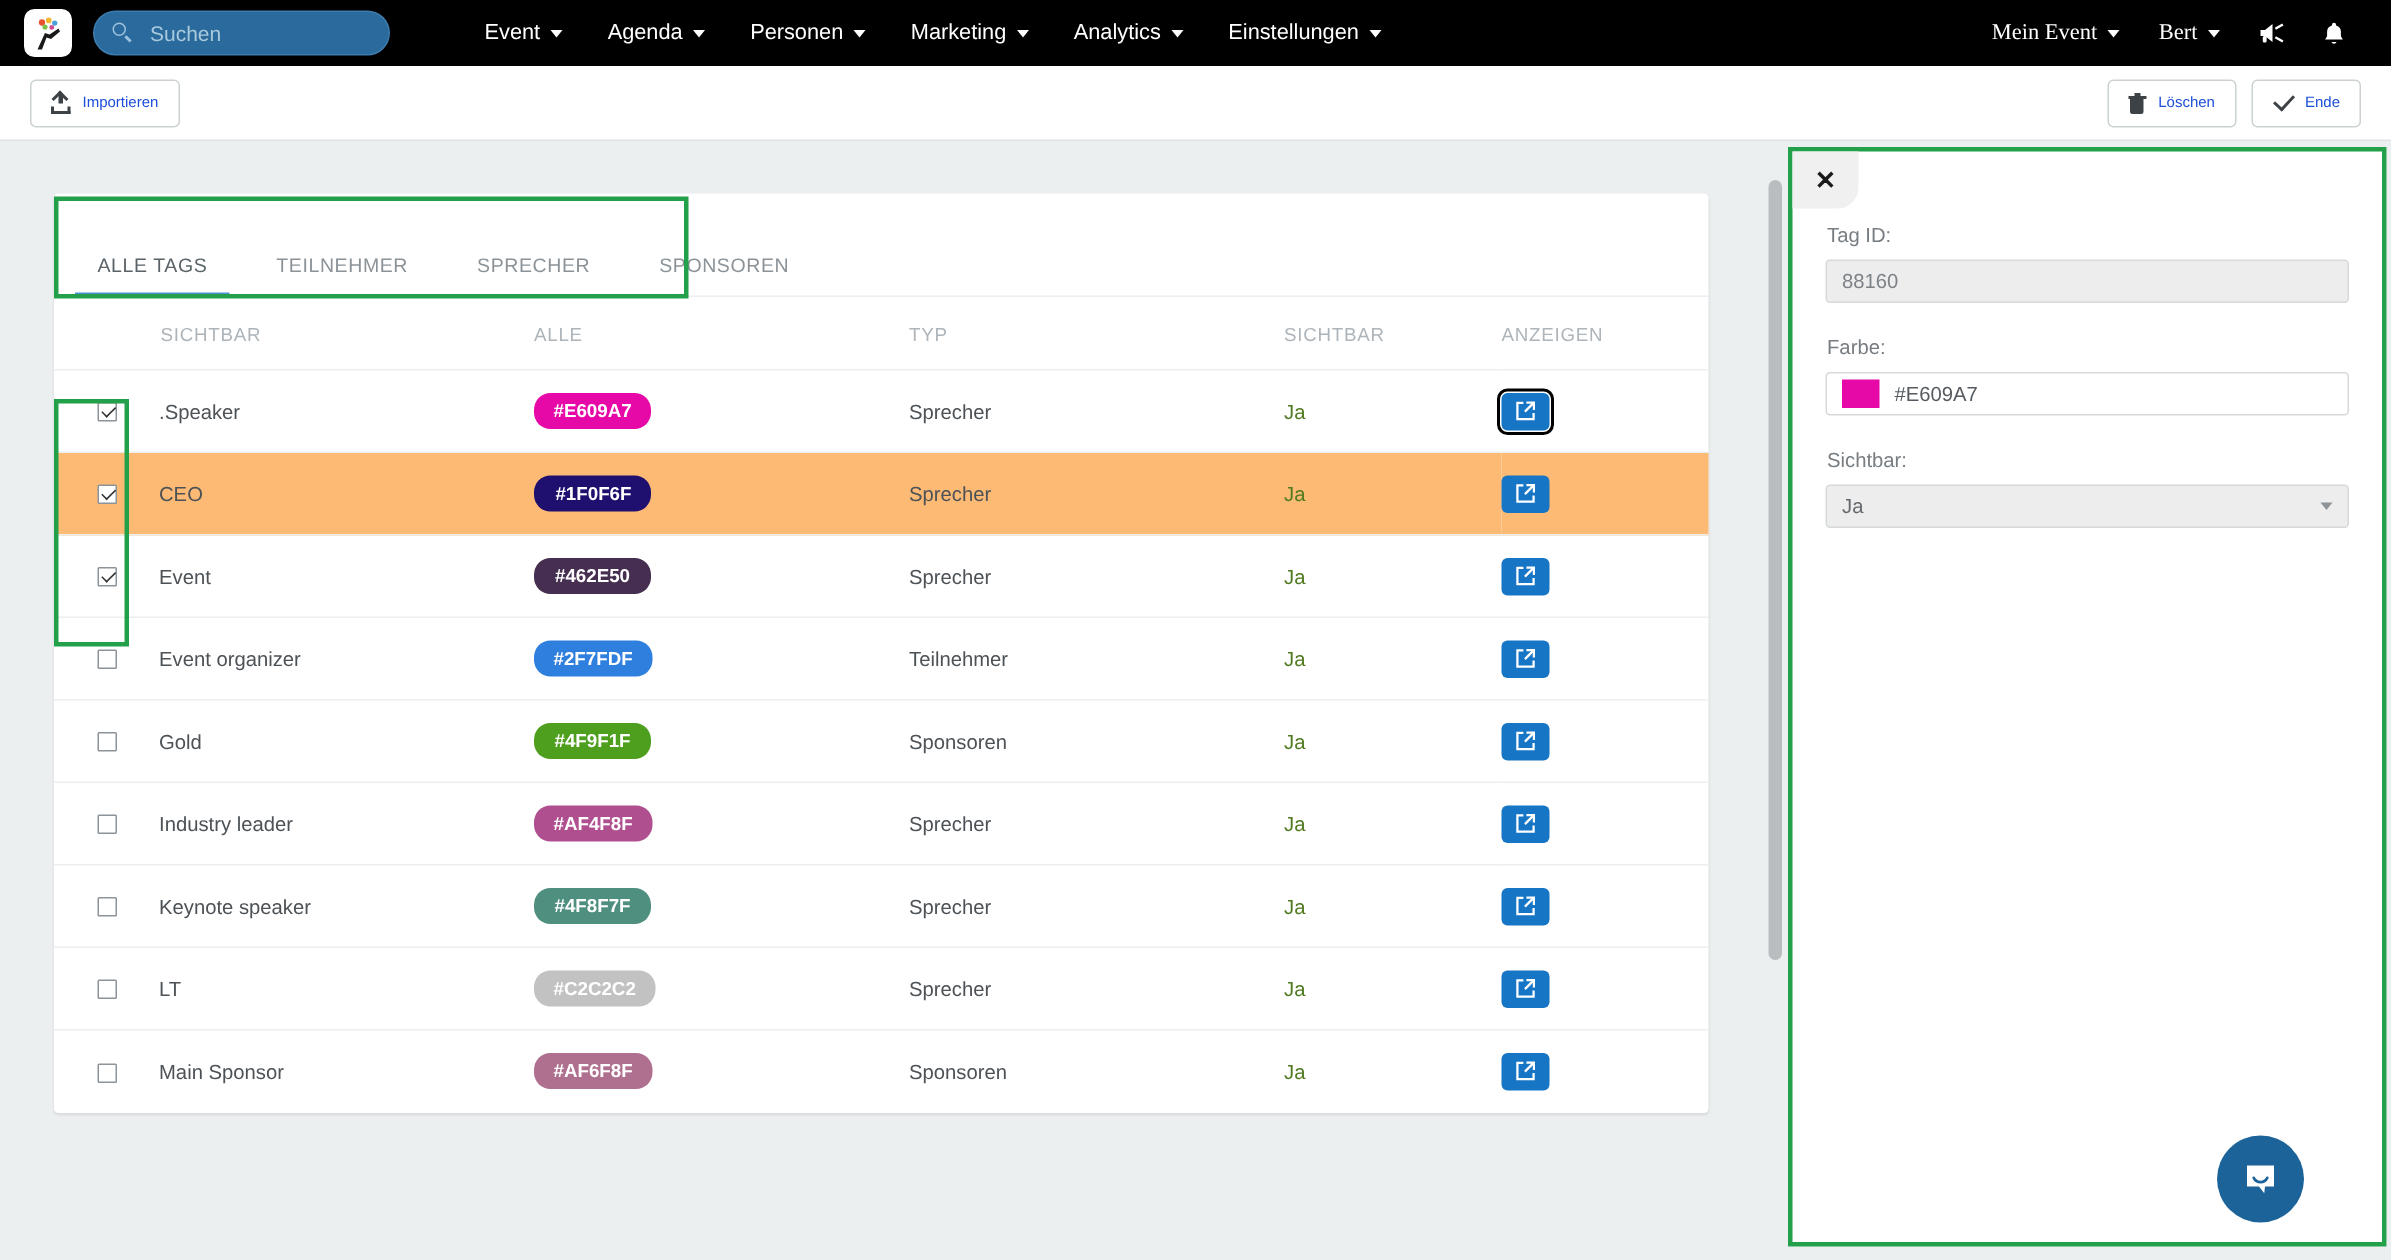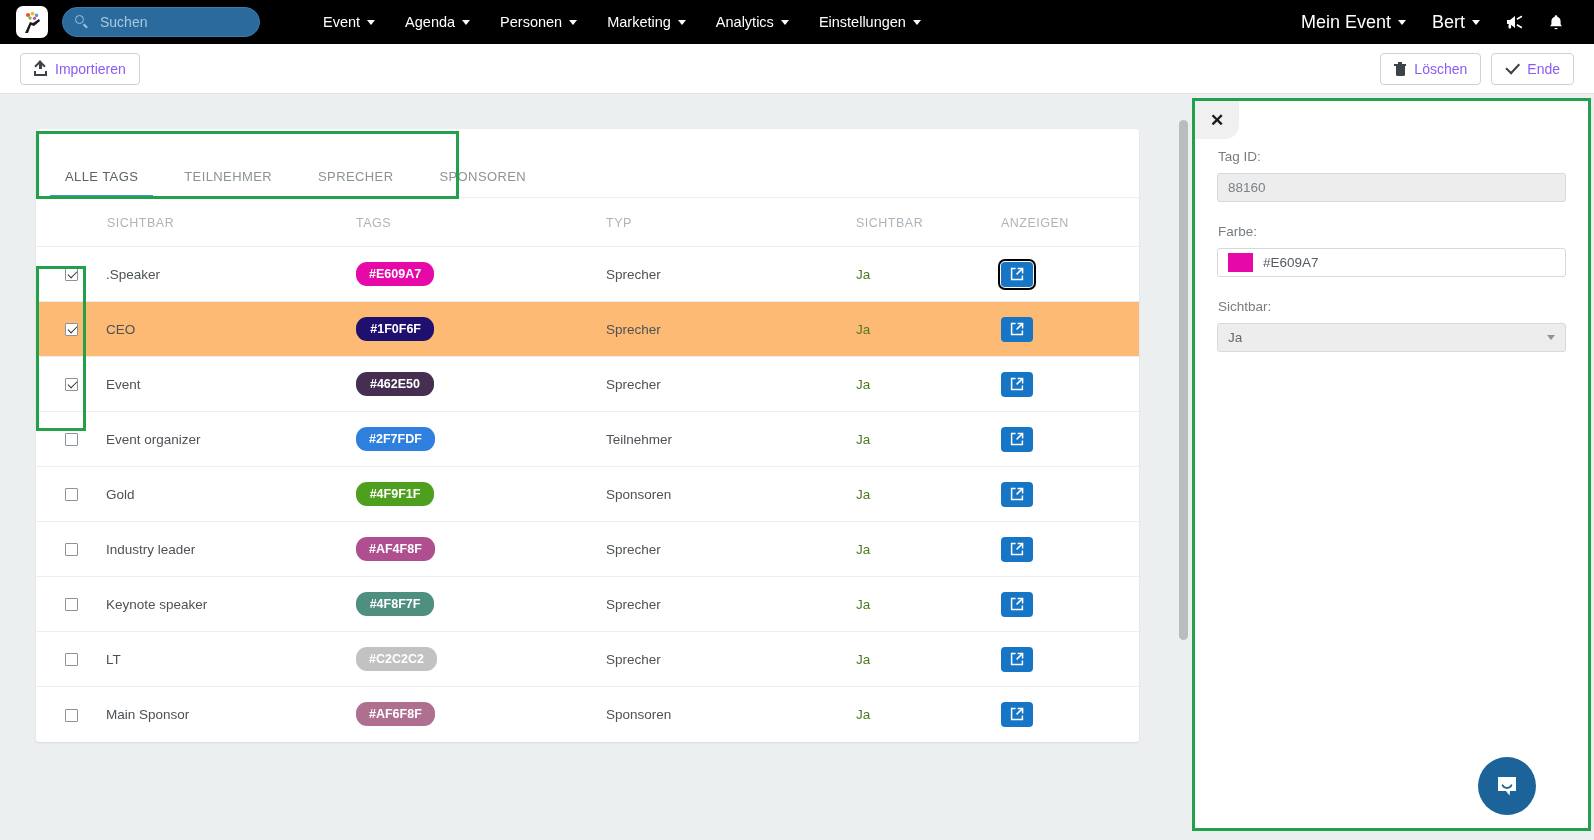--- a/index.html
+++ b/index.html
@@ -46,35 +46,35 @@
   .navitem{
     color:#fff;font-size:14.5px;padding:0 15px;height:44px;display:flex;
     align-items:center;cursor:pointer;white-space:nowrap;
   }
   .caret{
     display:inline-block;margin-left:7px;width:0;height:0;
     border-left:4.5px solid transparent;border-right:4.5px solid transparent;
     border-top:5.5px solid #fff;
   }
   .navright{margin-left:auto;display:flex;align-items:center;padding-right:18px;}
-  .navright .navitem{font-size:18px;padding:0 13px;}
+  .navright .navitem{font-size:15px;padding:0 13px;font-family:Liberation Serif, serif;}
   .iconbtn{
     color:#fff;padding:0 12px;height:44px;display:flex;align-items:center;
     cursor:pointer;font-size:16px;
   }
 
   
   .toolbar{
     position:absolute;left:0;top:44px;width:1594px;height:50px;
     background:#fff;border-bottom:1px solid #dfe3e6;display:flex;align-items:center;
   }
   .btn{
     height:32px;border:1px solid #ccd1d4;background:#fff;border-radius:4px;
     display:inline-flex;align-items:center;gap:8px;padding:0 13px;
-    font-size:14px;color:#8b5cf6;cursor:pointer;
+    font-size:10px;color:#1d4ed8;cursor:pointer;
     font-family:"Liberation Sans", sans-serif;white-space:nowrap;
   }
   .toolbar .left{margin-left:20px;}
   .toolbar .right{margin-left:auto;margin-right:20px;display:flex;gap:10px;}
 
   .i-upload{width:13px;height:14px;position:relative;display:inline-block;}
   .i-upload:before{
     content:"";position:absolute;left:5px;top:0;width:3px;height:7px;background:#3d4246;
   }
   .i-upload:after{
@@ -318,21 +318,21 @@
     <div class="tab">
       <span>SPONSOREN</span>
     </div>
   </div>
 
   <table>
     <thead>
       <tr>
         <th class="c-chk"></th>
         <th class="c-name">SICHTBAR</th>
-        <th class="c-color">TAGS</th>
+        <th class="c-color">ALLE</th>
         <th class="c-typ">TYP</th>
         <th class="c-vis">SICHTBAR</th>
         <th class="c-act">ANZEIGEN</th>
       </tr>
     </thead>
     <tbody id="tbody">
         <tr>
           <td class="c-chk"><span class="chk on"></span></td>
           <td class="c-name">.Speaker</td>
           <td class="c-color"><span class="pill" style="background-color: rgb(230, 9, 167);">#E609A7</span></td>

